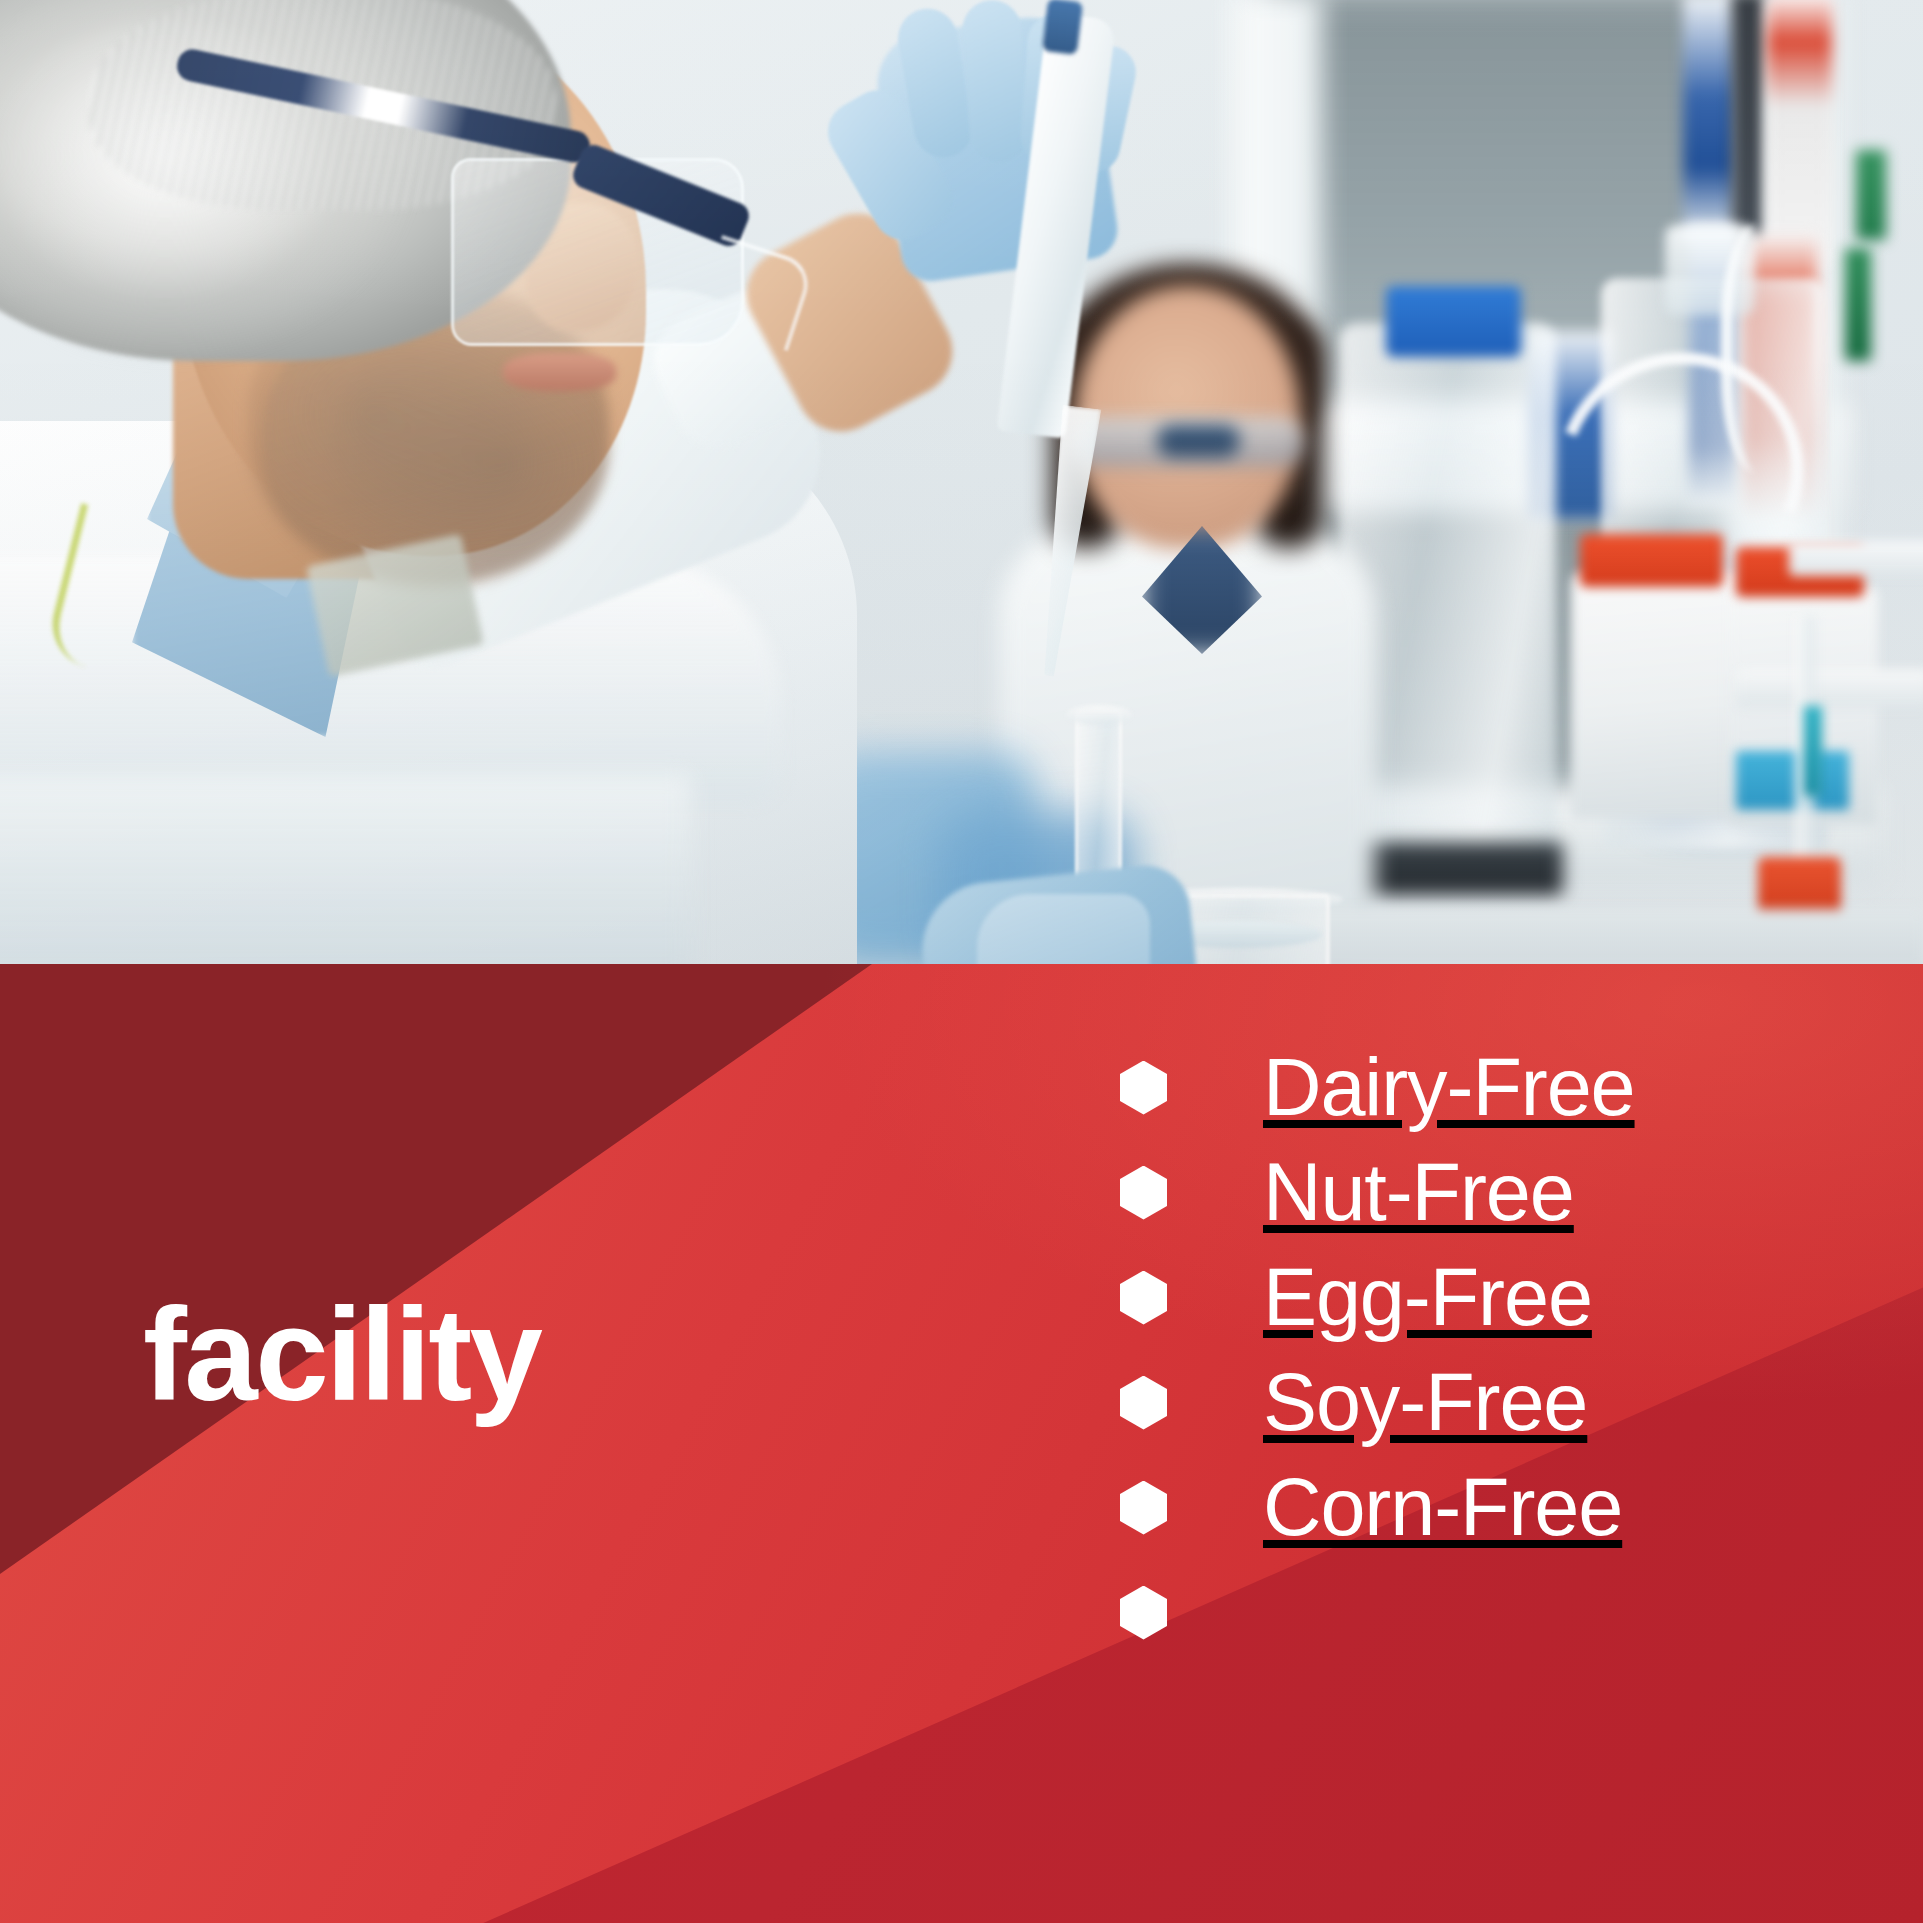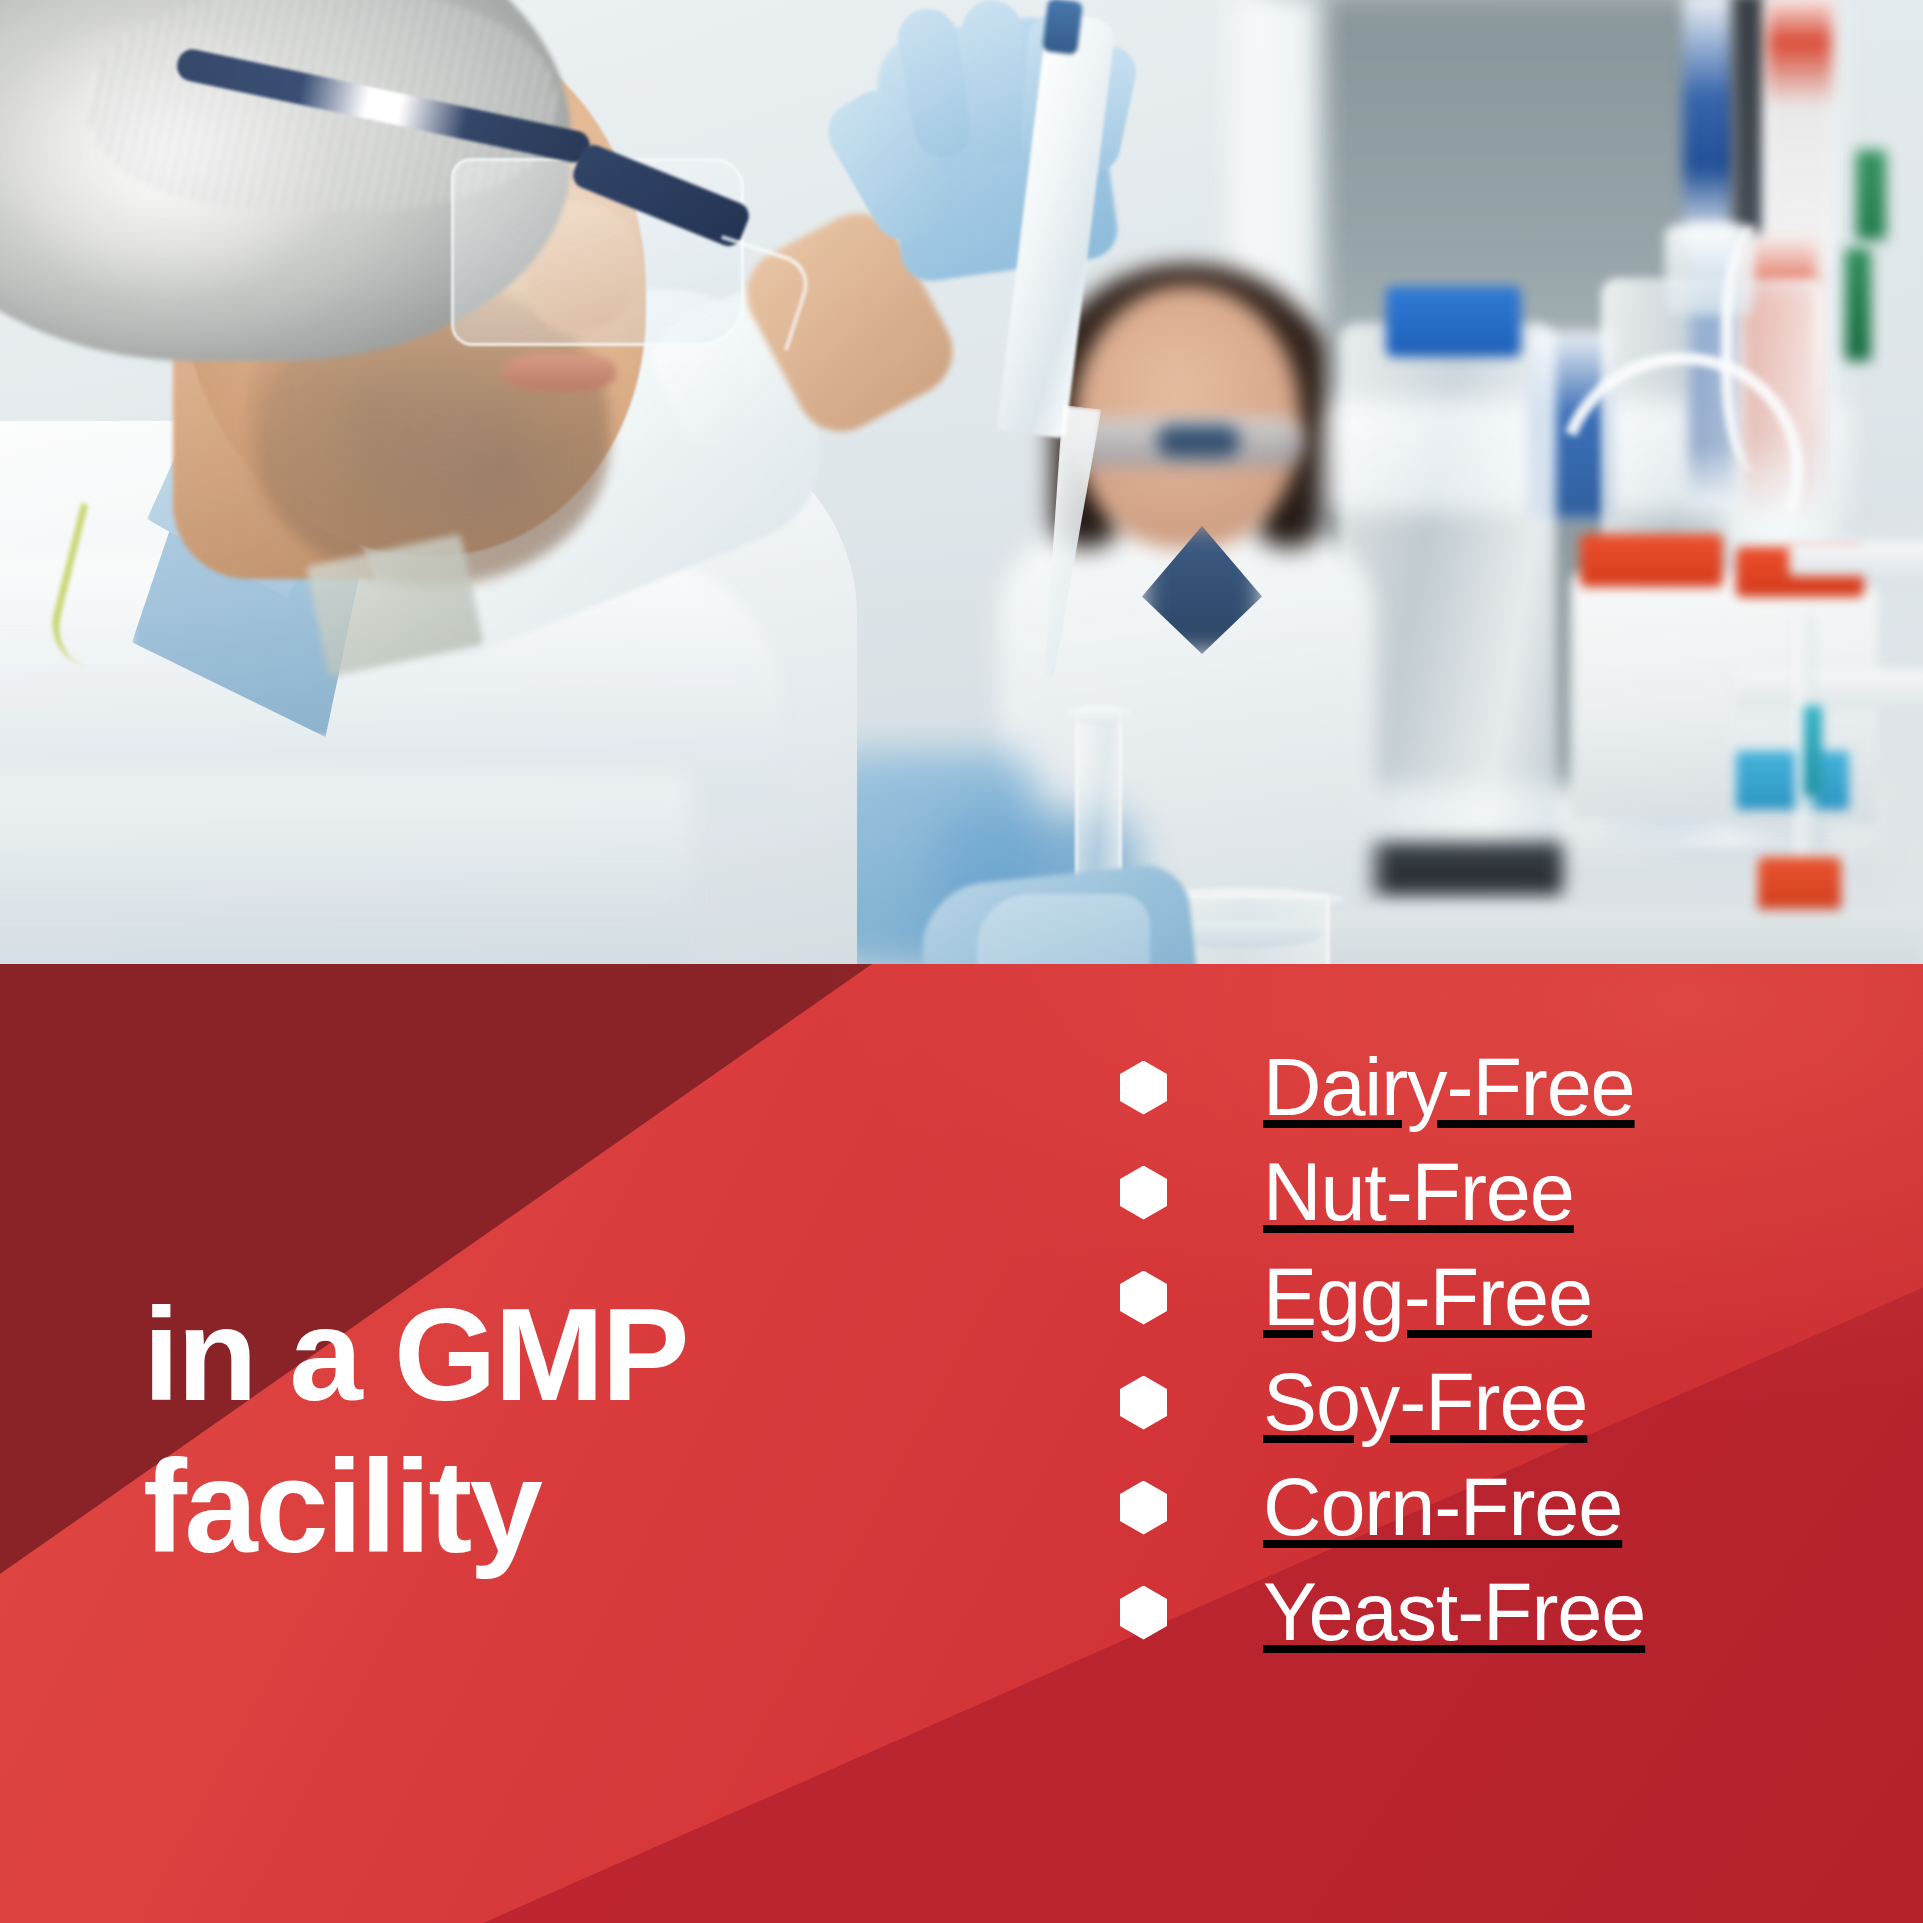--- a/index.html
+++ b/index.html
@@ -620,21 +620,20 @@
     <div class="photo-grade"></div>
   </div>
 
   <div class="panel">
     <div class="band-bright"></div>
     <div class="band-dark-br"></div>
     <div class="band-glow"></div>
   </div>
 
   <h1 class="headline">
-    <span class="hl">in a GMP</span>
     <span class="hl">facility</span>
   </h1>
 
   <ul class="bullets">
     <li class="bullet-row">
       <span class="hexbullet"></span>
       <span class="bullet-label">Dairy-Free</span>
     </li>
     <li class="bullet-row">
       <span class="hexbullet"></span>
@@ -647,18 +646,17 @@
     <li class="bullet-row">
       <span class="hexbullet"></span>
       <span class="bullet-label">Soy-Free</span>
     </li>
     <li class="bullet-row">
       <span class="hexbullet"></span>
       <span class="bullet-label">Corn-Free</span>
     </li>
     <li class="bullet-row">
       <span class="hexbullet"></span>
-      <span class="bullet-label">Yeast-Free</span>
     </li>
   </ul>
 
 </div>
 
 
 </body></html>

